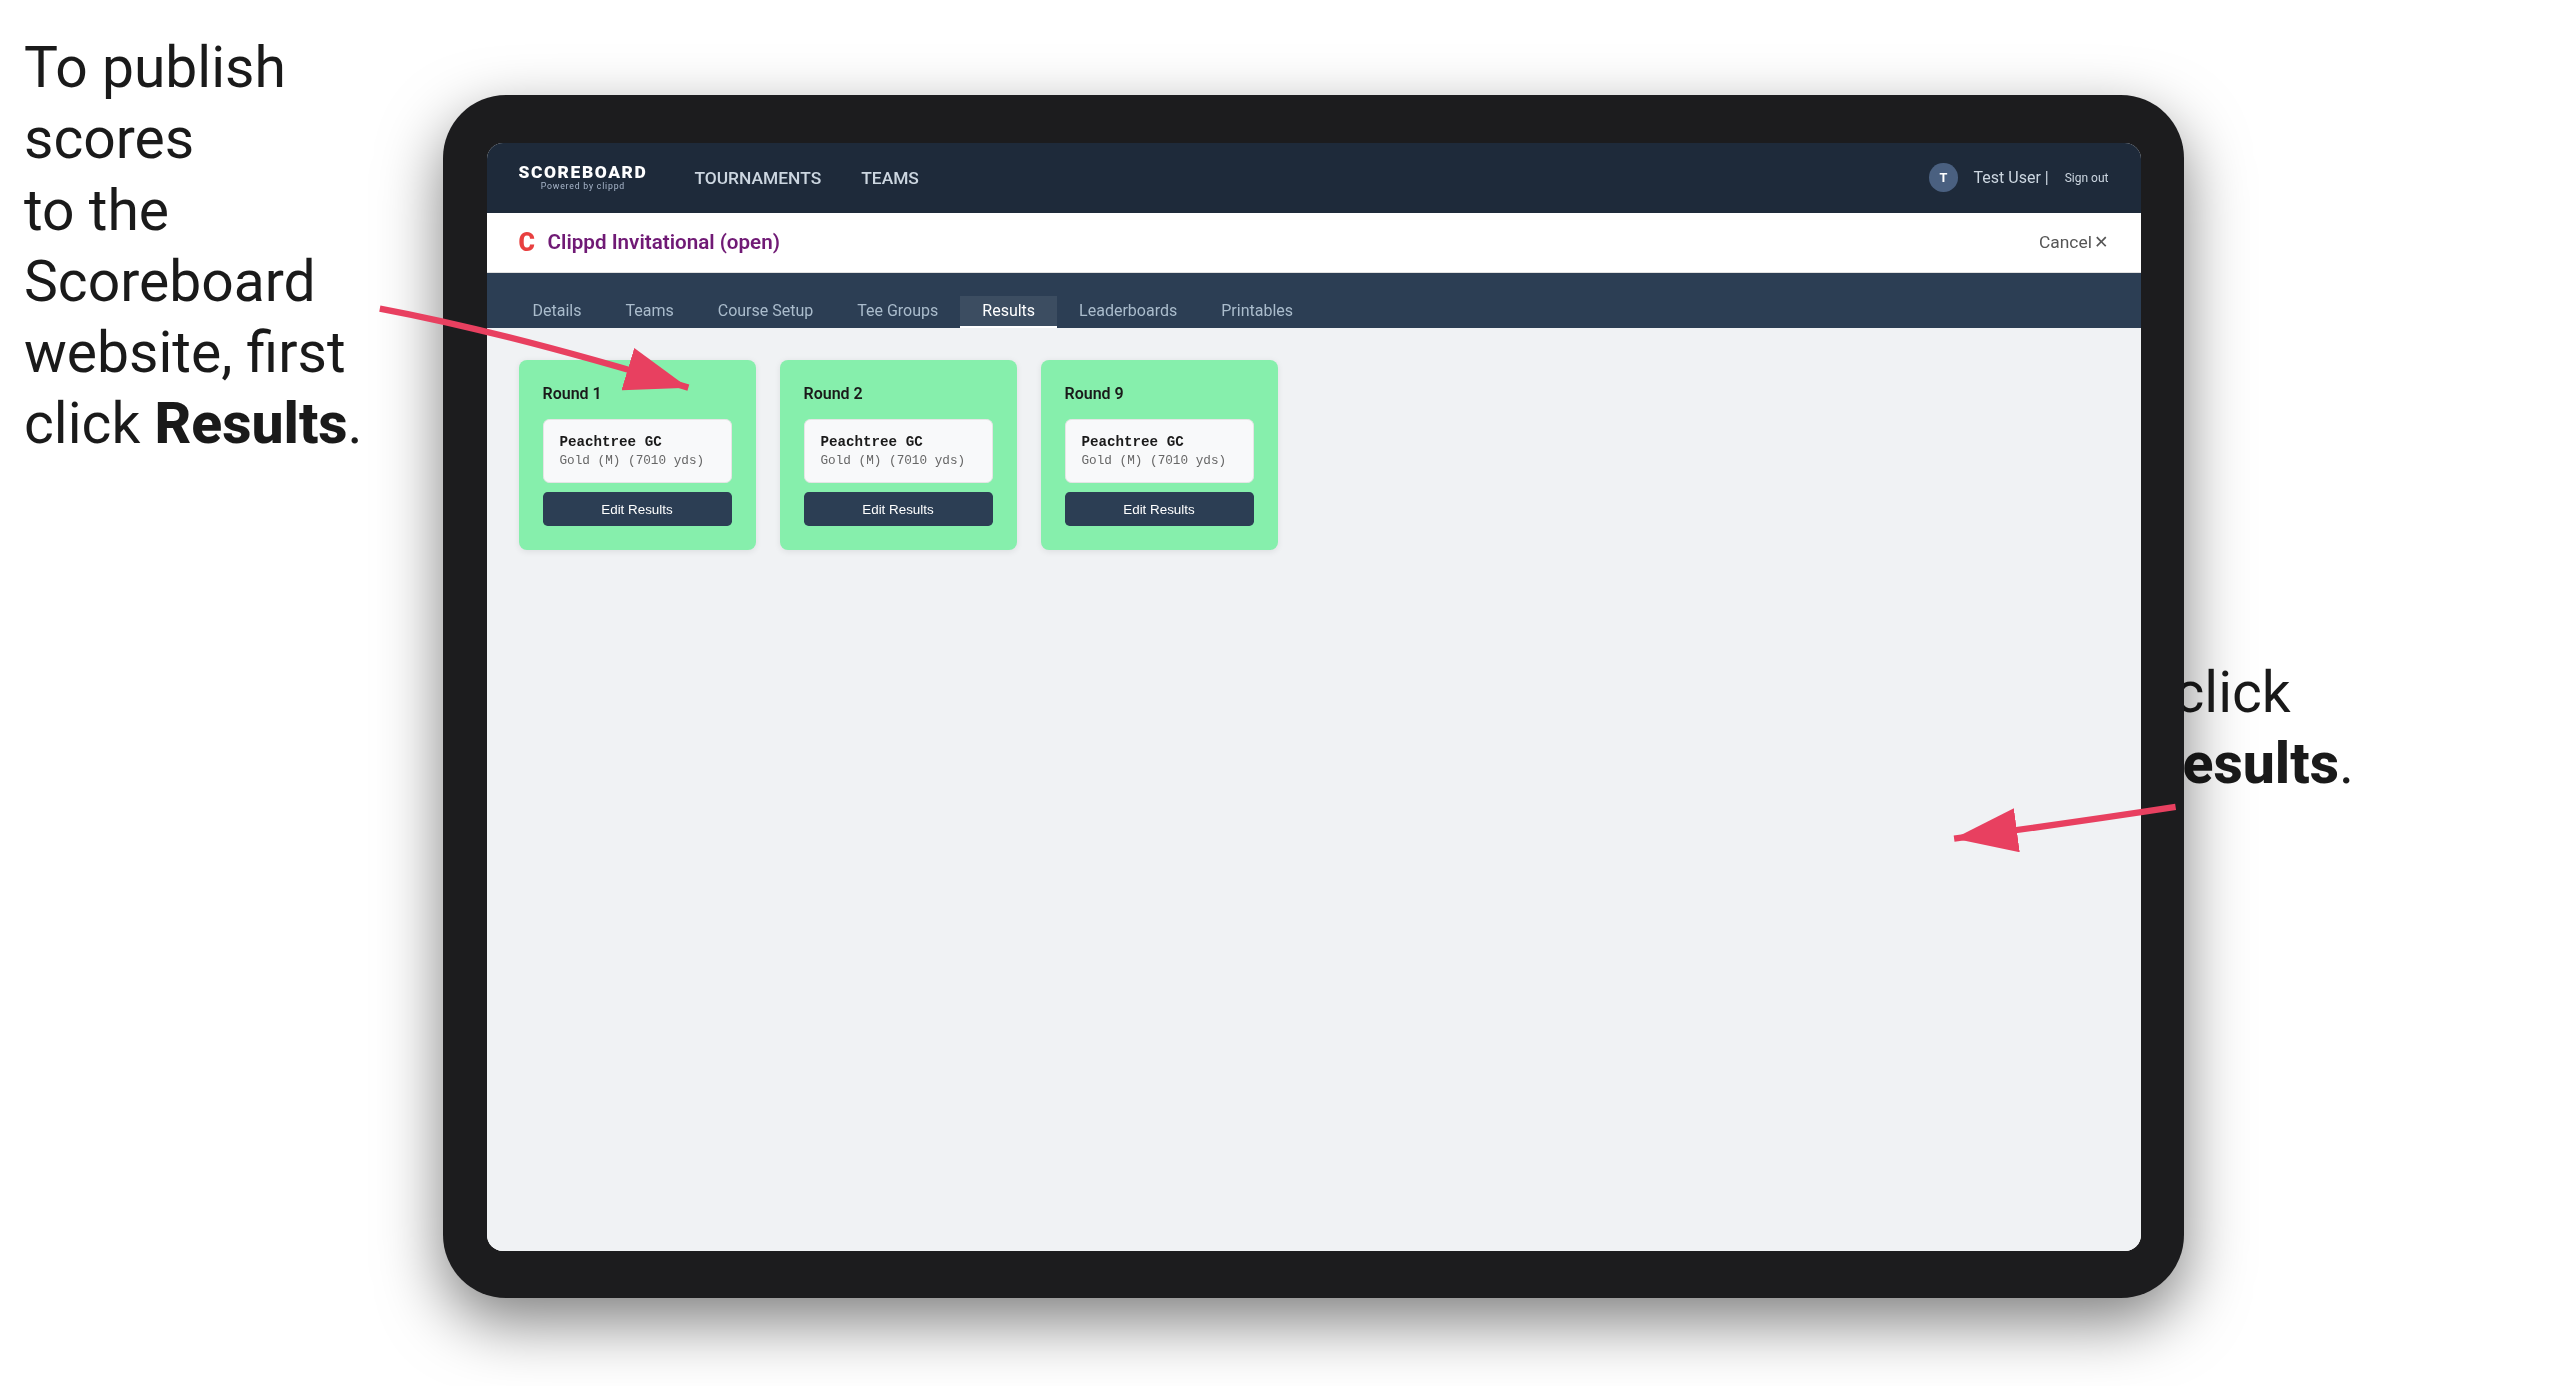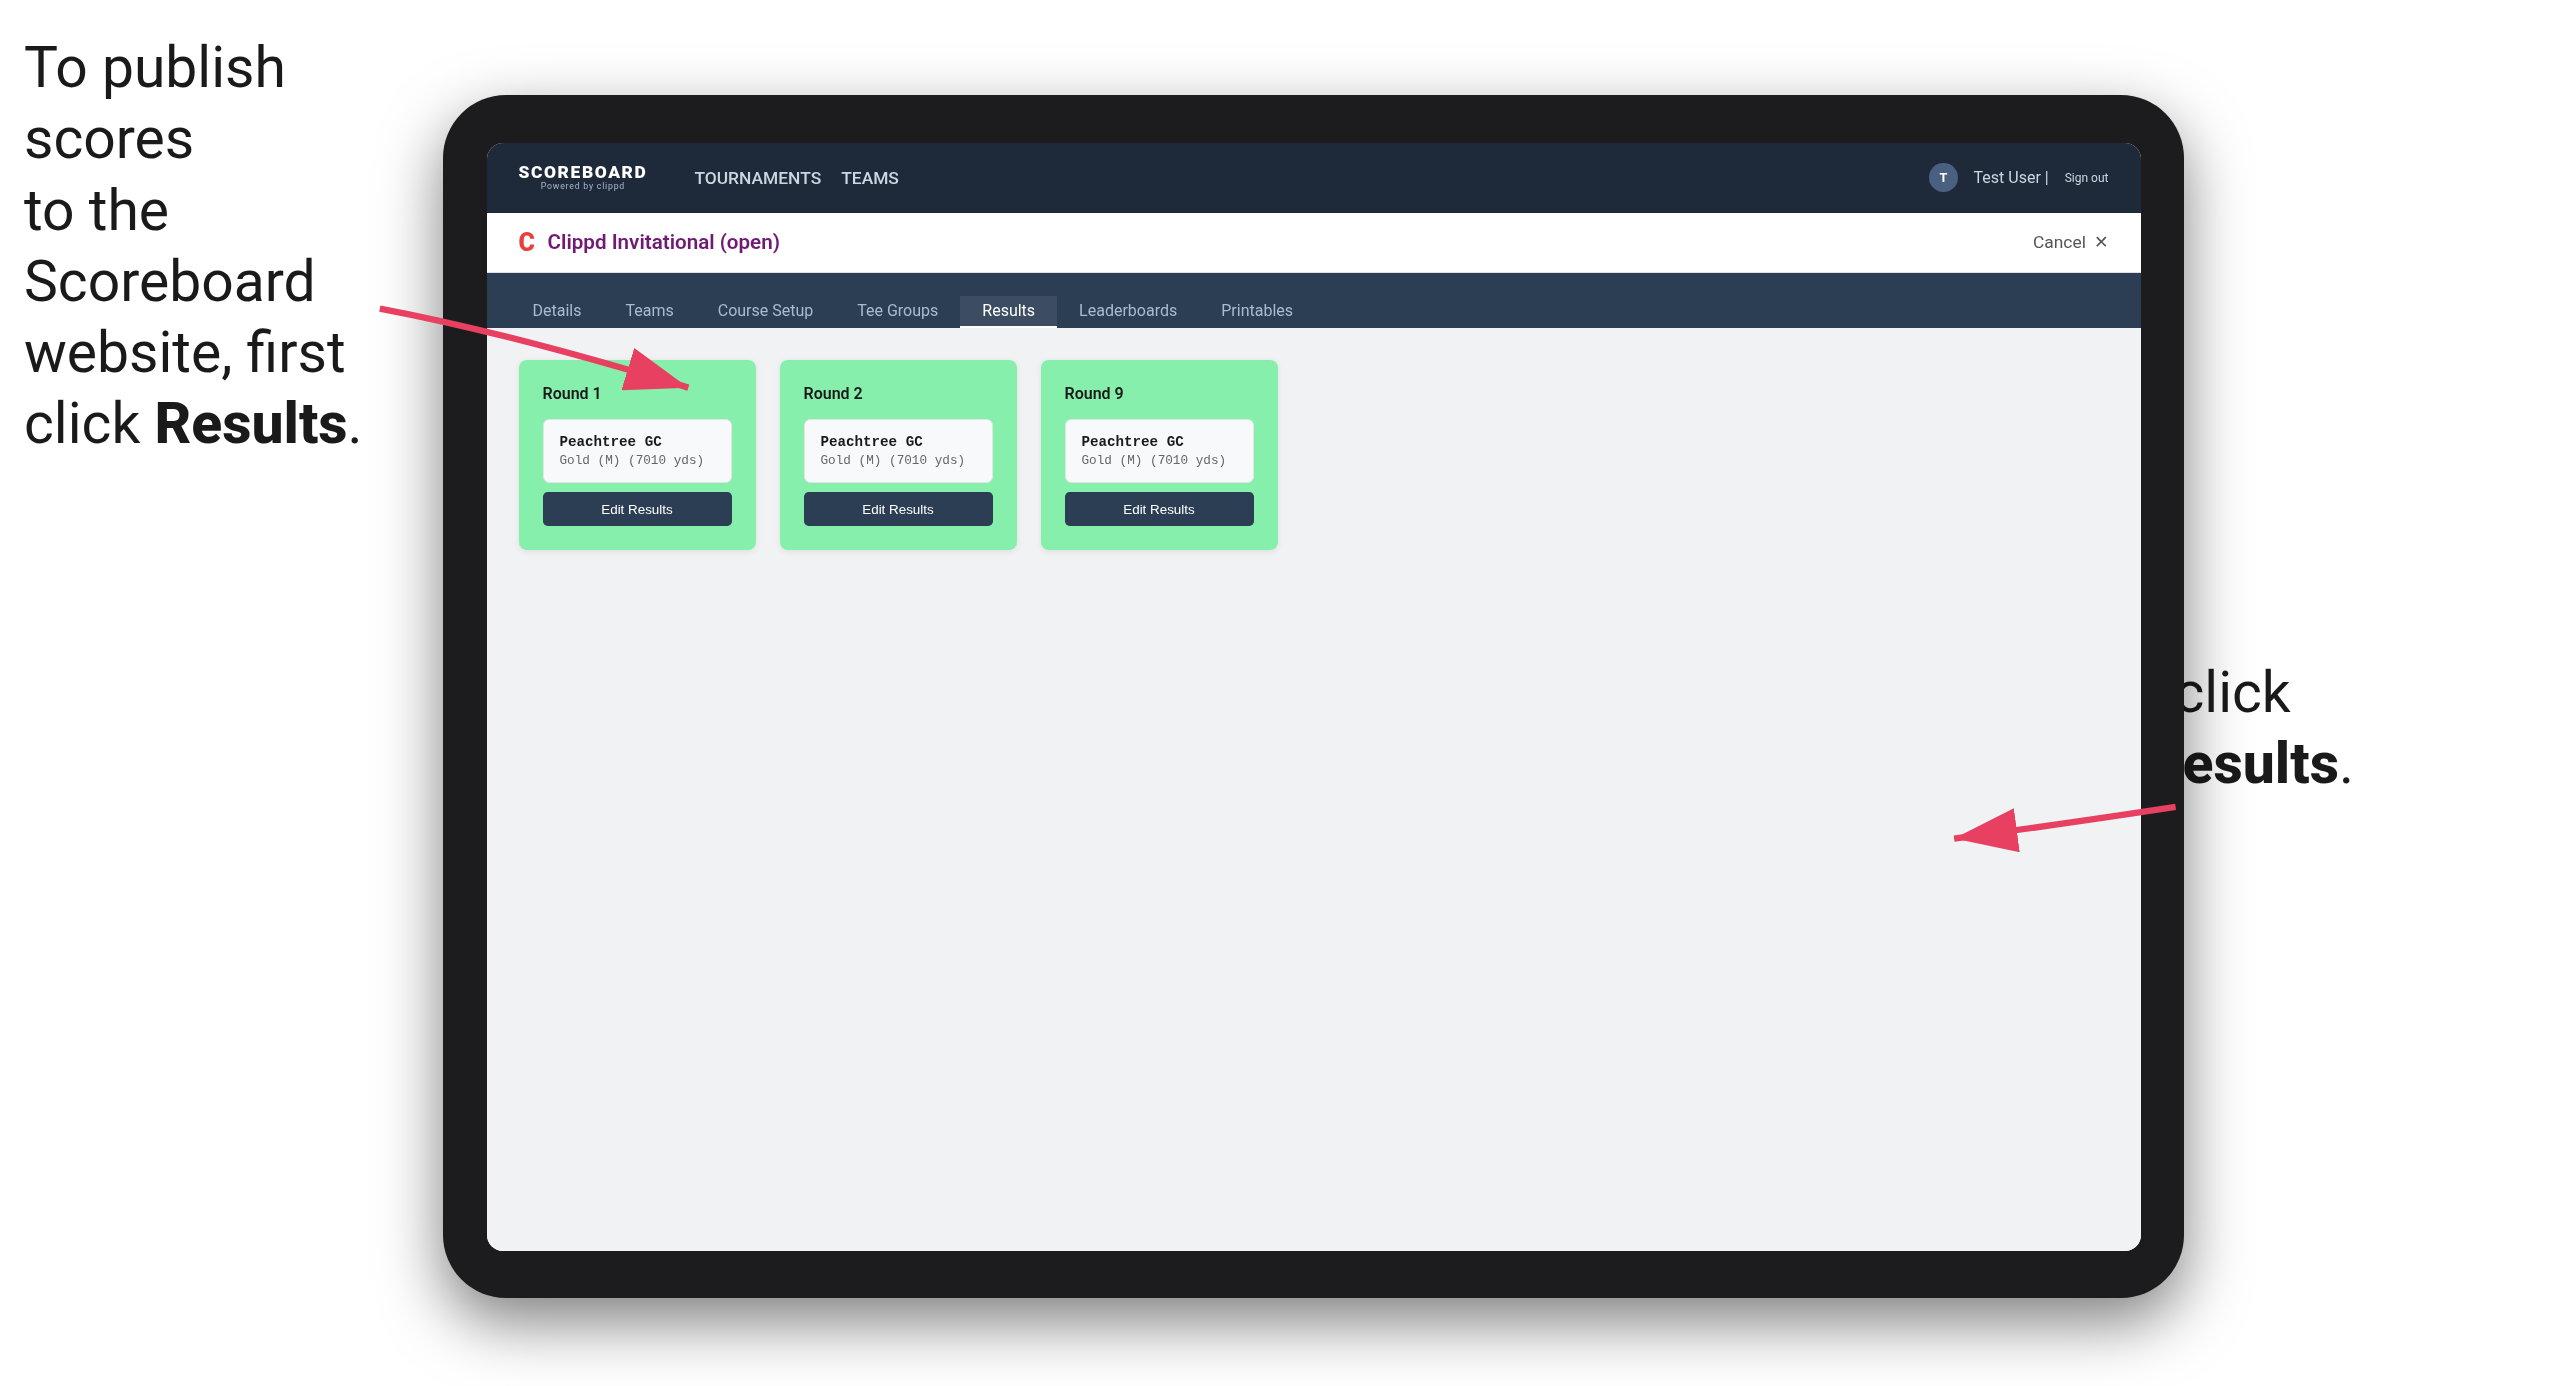--- a/index.html
+++ b/index.html
@@ -99,21 +99,21 @@
     }
 
     .logo-subtitle {
       font-size: 8.7px;
       color: #aab8cc;
       letter-spacing: 0.8px;
     }
 
     .nav-links {
       display: flex;
-      gap: 20px;
+      gap: 40px;
     }
 
     .nav-link {
       color: #ccd6e0;
       font-size: 17.4px;
       font-weight: 500;
       text-decoration: none;
       cursor: pointer;
       padding: 3.2px 0;
     }
@@ -170,21 +170,21 @@
 
     .tournament-name {
       font-size: 20.6px;
       font-weight: 600;
       color: #701a75;
     }
 
     .cancel-btn {
       display: flex;
       align-items: center;
-      gap: 8px;
+      gap: 2px;
       font-size: 17.4px;
       color: #555;
       cursor: pointer;
     }
 
     
     .tab-bar {
       background: #2c3e54;
       height: 55px;
       display: flex;

